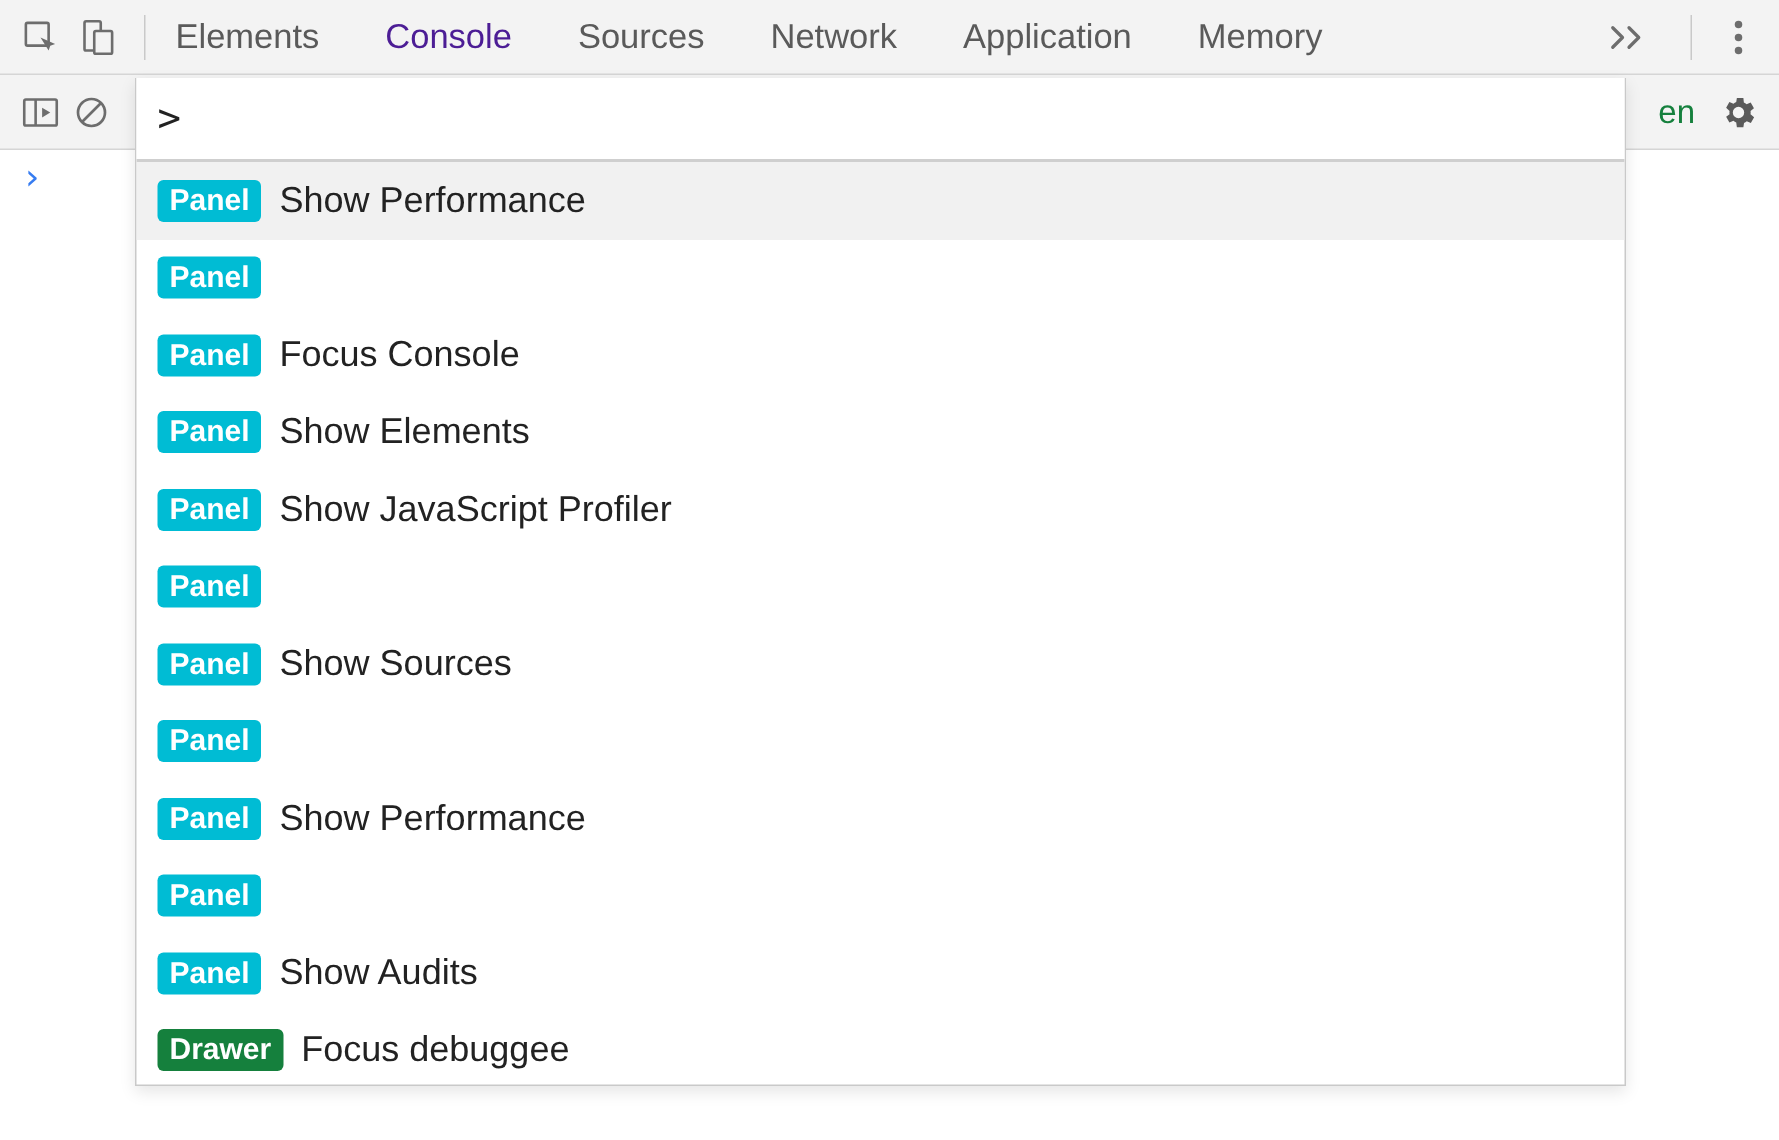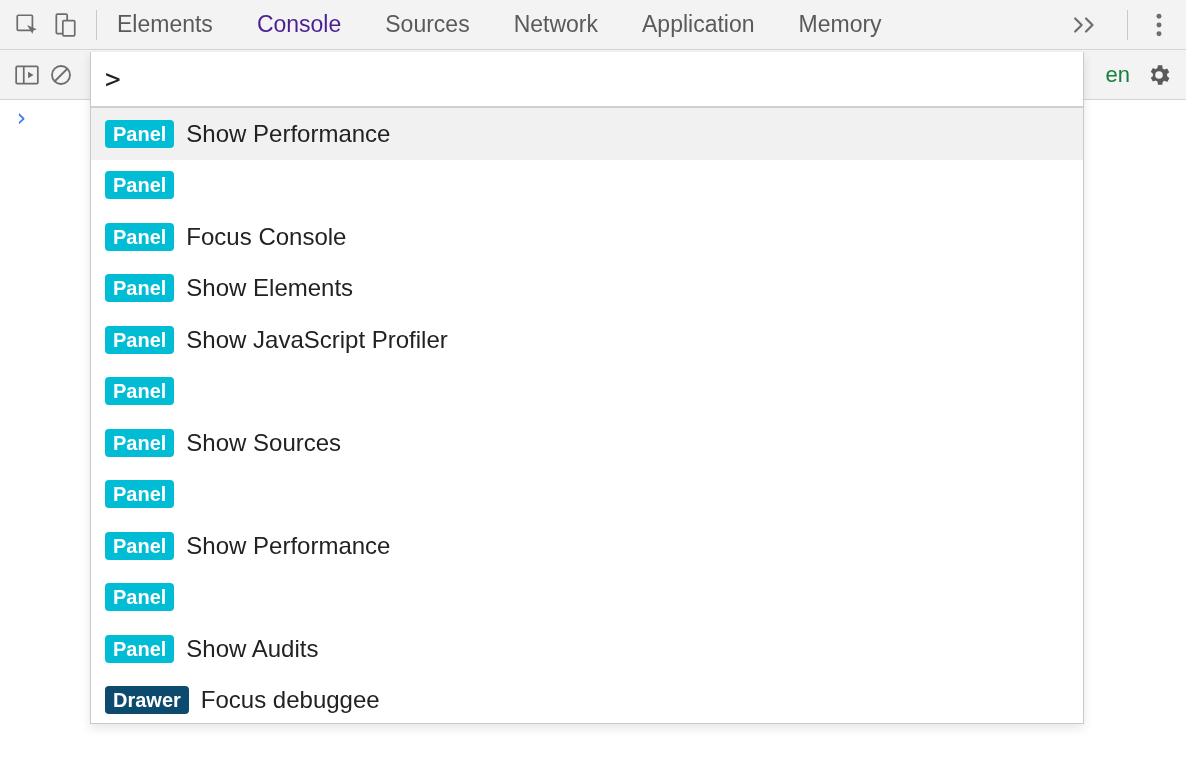--- a/index.html
+++ b/index.html
@@ -122,21 +122,21 @@
   .badge {
     display: inline-block;
     border-radius: 4px;
     color: #fff;
     font-size: 20px;
     line-height: 28px;
     padding: 0 8px;
     font-weight: 700;
   }
   .badge-panel  { background: #00bcd4; }
-  .badge-drawer { background: #0c4a6e; }
+  .badge-drawer { background: #15803d; }
 
   
   svg { display: block; }
 </style>
 </head>
 <body>
 
 <div class="tabbar">
   <div class="icon-btn">
     <svg width="26" height="26" viewBox="0 0 24 24" fill="none" stroke="#6d6d6d" stroke-width="1.6">

